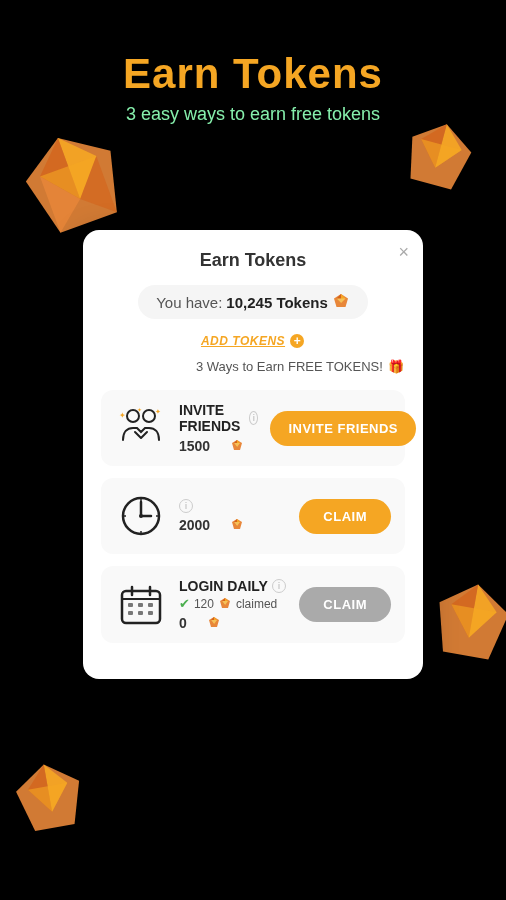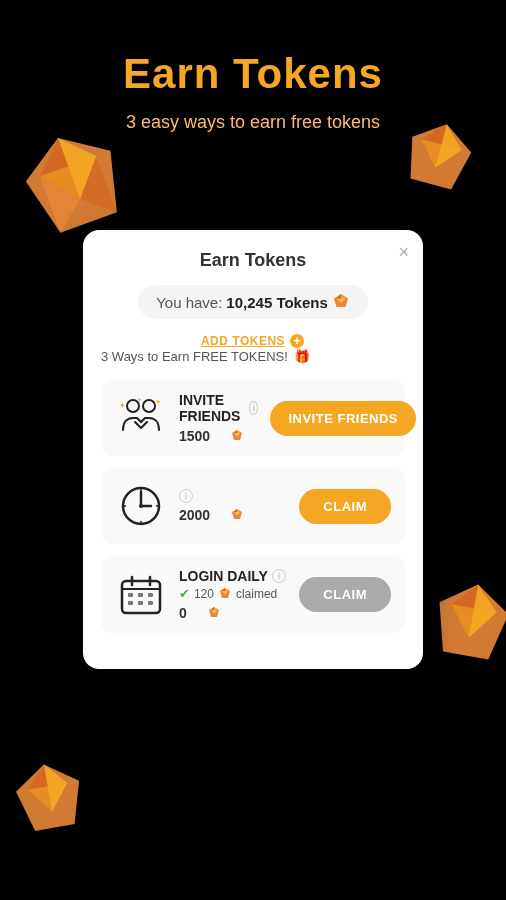--- a/index.html
+++ b/index.html
@@ -29,22 +29,22 @@
 
     .header-title {
       font-size: 42px;
       font-weight: 900;
       color: #F5A623;
       letter-spacing: 1px;
     }
 
     .header-subtitle {
       font-size: 18px;
-      color: #fdba74;
-      margin-top: 14px;
+      color: #86efac;
+      margin-top: 6px;
     }
 
     
     .modal {
       position: absolute;
       top: 230px;
       left: 50%;
       transform: translateX(-50%);
       width: 340px;
       background: #fff;
@@ -97,37 +97,38 @@
       font-size: 15px;
       font-weight: 700;
       color: #222;
       margin-right: 4px;
     }
 
     .add-tokens-row {
       display: flex;
       align-items: center;
       justify-content: center;
-      margin-bottom: 0;
+      margin-bottom: 10px;
+      font-style: italic;
     }
 
     .add-tokens-link {
       font-size: 12px;
       font-weight: 700;
       color: #F5A623;
       text-decoration: underline;
       letter-spacing: 0.5px;
       cursor: pointer;
       margin-right: 4px;
     }
 
     .ways-row {
       display: flex;
       align-items: center;
-      justify-content: flex-start;
+      justify-content: flex-end;
       margin-bottom: 16px;
       font-size: 13px;
       color: #555;
       gap: 6px;
     }
 
     
     .earn-item {
       display: flex;
       align-items: center;

